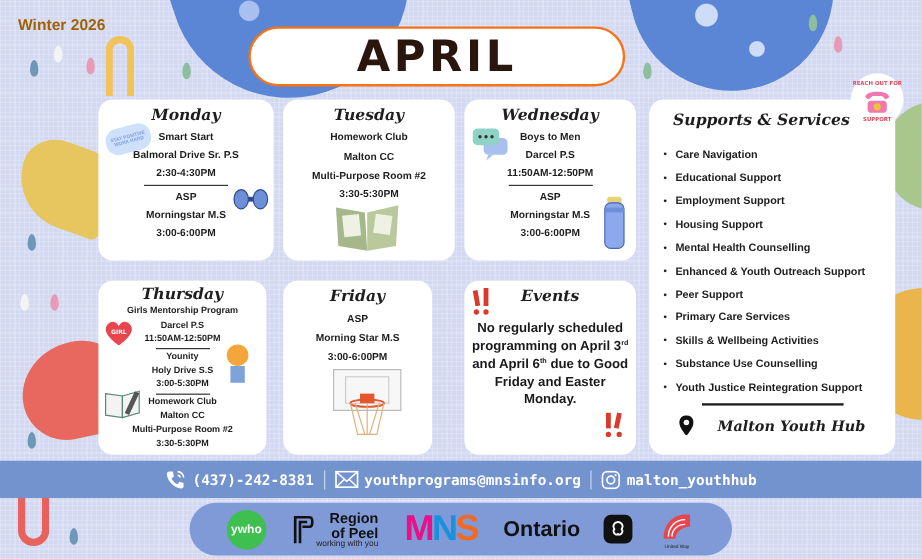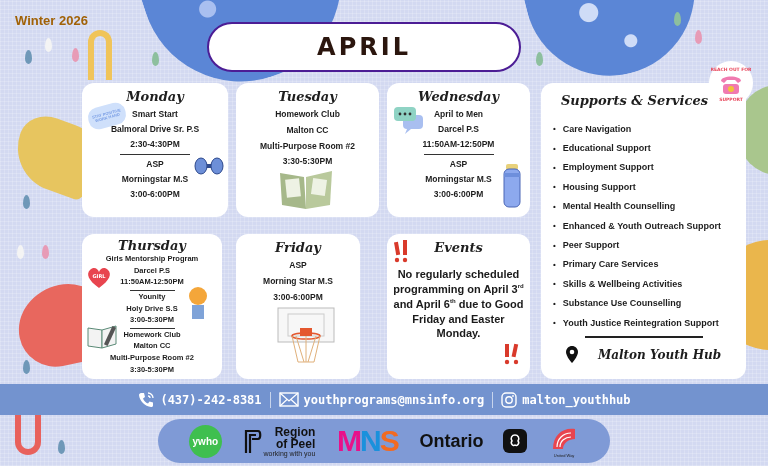--- a/index.html
+++ b/index.html
@@ -61,23 +61,23 @@
   }
   .drop { position: absolute; width: 7px; height: 14px; border-radius: 50% 50% 50% 50% / 60% 60% 40% 40%; }
 
   
   .season {
     position: absolute; left: 15px; top: 13px;
     font-weight: bold; font-size: 13px; color: #a16207;
   }
   .month-pill {
     position: absolute; left: 207px; top: 22px; width: 314px; height: 50px;
-    background: #fff; border: 2px solid #4c1d95; border-radius: 25px;
+    background: #fff; border: 2px solid #f97316; border-radius: 25px;
     display: flex; align-items: center; justify-content: center;
-    font-family: "DejaVu Sans", sans-serif; font-size: 24px; font-weight: bold;
+    font-family: "DejaVu Sans", sans-serif; font-size: 36px; font-weight: bold;
     letter-spacing: 3px; color: #2b160e;
   }
 
   
   .card {
     position: absolute; background: #fff; border-radius: 12px;
     text-align: center; font-weight: bold; font-size: 8.5px; color: #1d1d1d;
     overflow: hidden;
   }
   .card-title {
@@ -234,21 +234,21 @@
 <div class="card" id="card-wednesday">
   <svg class="chat" width="32" height="30" viewBox="0 0 32 30">
     <rect x="10" y="10" width="20" height="14" rx="4" fill="#a9bff0"></rect>
     <polygon points="14,24 18,24 12,29" fill="#a9bff0"></polygon>
     <rect x="1" y="2" width="22" height="14" rx="4" fill="#8fd3c4"></rect>
     <circle cx="7" cy="9" r="1.4" fill="#333"></circle>
       <circle cx="12" cy="9" r="1.4" fill="#333"></circle>
       <circle cx="17" cy="9" r="1.4" fill="#333"></circle>
   </svg>
   <div class="card-title">Wednesday</div>
-  <div class="line">April to Men</div>
+  <div class="line">Boys to Men</div>
   <div class="line">Darcel P.S</div>
   <div class="line tight">11:50AM-12:50PM</div>
   <div class="sep"></div>
   <div class="line">ASP</div>
   <div class="line">Morningstar M.S</div>
   <div class="line">3:00-6:00PM</div>
   <svg class="bottle" width="22" height="46" viewBox="0 0 22 46">
     <rect x="5" y="1" width="12" height="6" rx="2" fill="#e8d17a"></rect>
     <rect x="3" y="6" width="16" height="38" rx="5" fill="#8da9ee" stroke="#4a66b5"></rect>
     <rect x="3" y="10" width="16" height="4" fill="#6e8fdc"></rect>

